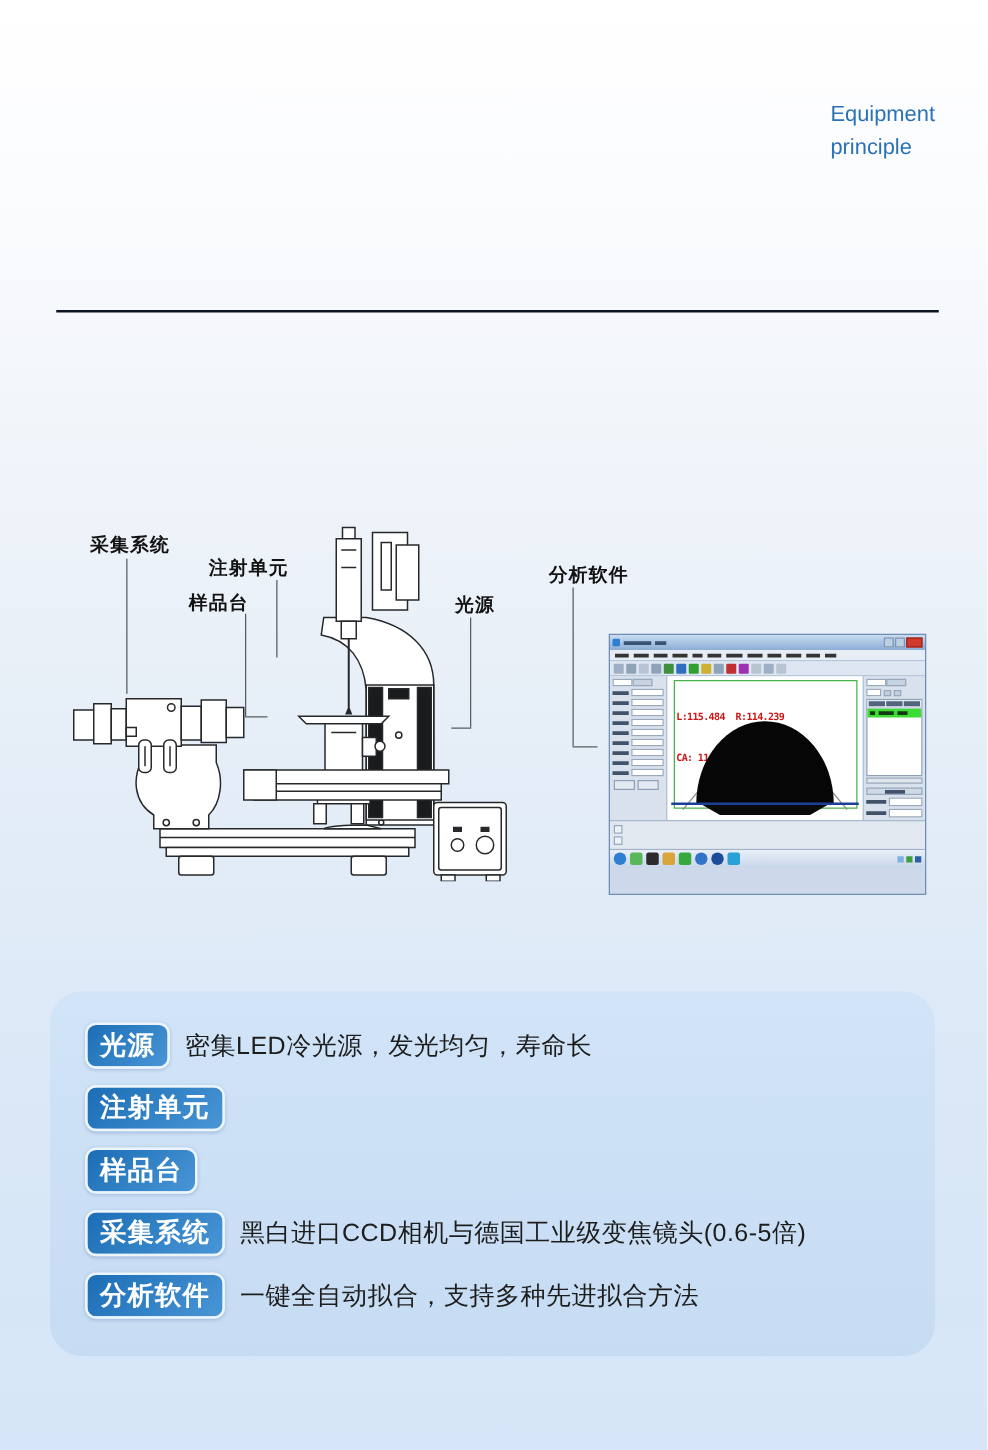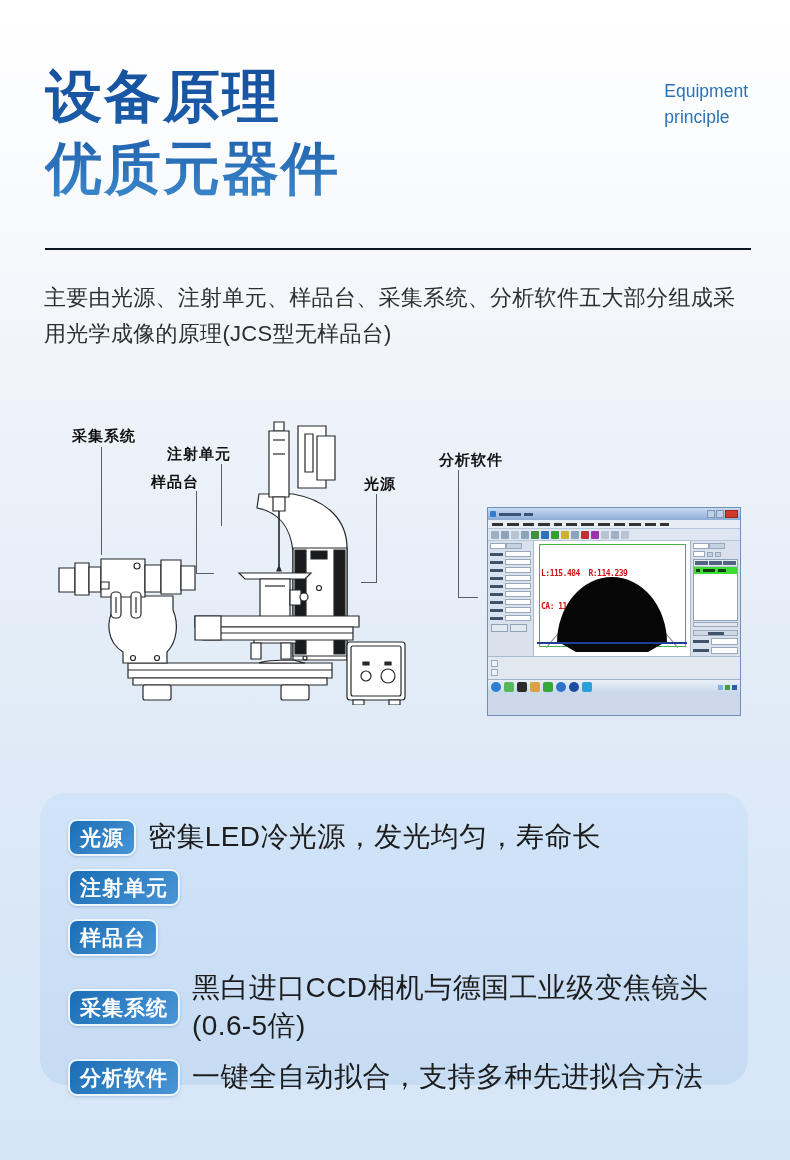--- a/index.html
+++ b/index.html
@@ -80,38 +80,33 @@
   .task-ico.round { border-radius:50%; }
   .tray { margin-left:auto; display:flex; gap:2px; align-items:center; }
   .tray i { width:5px; height:5px; display:inline-block; }
   
   .features { position:absolute; left:40px; top:793px; width:708px; height:292px; border-radius:26px;
     background:linear-gradient(180deg,#d1e4f8 0%,#c6dcf3 100%); padding:25px 20px 0 28px; }
   .frow { display:flex; align-items:center; margin-bottom:13px; }
   .fbadge { background:linear-gradient(135deg,#1b6db5 0%,#4996d6 100%); border:2px solid #edf5fc; border-radius:9px;
     color:#fff; font-size:21px; font-weight:700; padding:2px 10px; line-height:29px; white-space:nowrap;
     box-shadow:0 1px 3px rgba(30,80,140,.25); letter-spacing:1px; }
-  .fdesc { font-size:28px; color:#1d1d1d; margin-left:12px; font-weight:500; letter-spacing:.4px; }
+  .fdesc { font-size:20px; color:#1d1d1d; margin-left:12px; font-weight:500; letter-spacing:.4px; }
 </style>
 </head>
 <body>
 
 <div class="page">
 
-  <div class="title">
-    <div>设备原理</div>
-    <div>优质元器件</div>
-  </div>
   <div class="subtitle">
     <div>Equipment</div>
     <div>principle</div>
   </div>
   <div class="divider"></div>
 
-  <p class="intro">主要由光源、注射单元、样品台、采集系统、分析软件五大部分组成采用光学成像的原理(JCS型无样品台)</p>
 
   <div class="dlabel" style="left:72px;top:427px;">采集系统</div>
   <div class="dlabel" style="left:167px;top:445px;">注射单元</div>
   <div class="dlabel" style="left:151px;top:473px;">样品台</div>
   <div class="dlabel" style="left:364px;top:475px;">光源</div>
   <div class="dlabel" style="left:439px;top:451px;">分析软件</div>
 
   <div class="pline v" style="left:101px;top:447px;height:108px;"></div>
   <div class="pline v" style="left:221px;top:464px;height:62px;"></div>
   <div class="pline v" style="left:196px;top:491px;height:82px;"></div>

